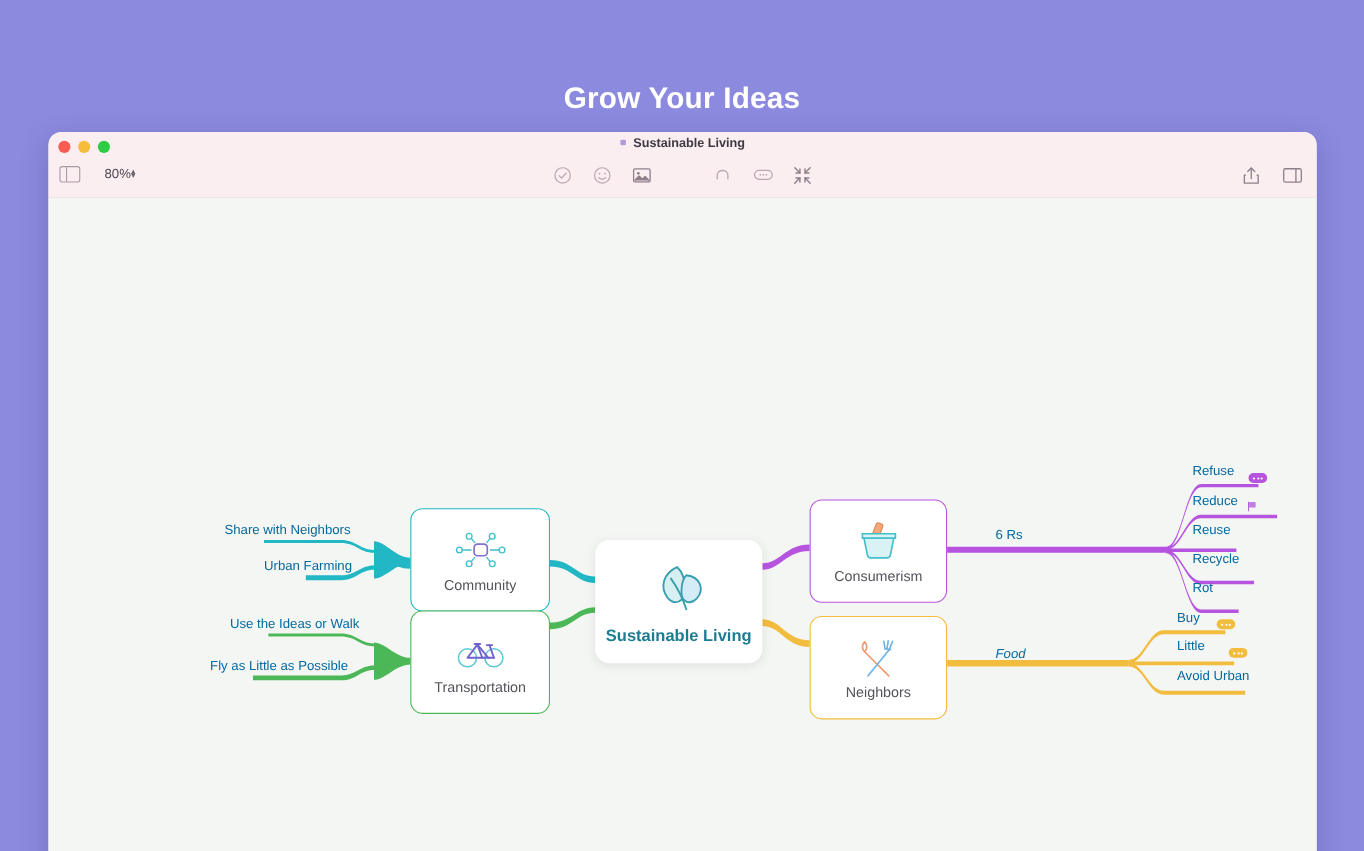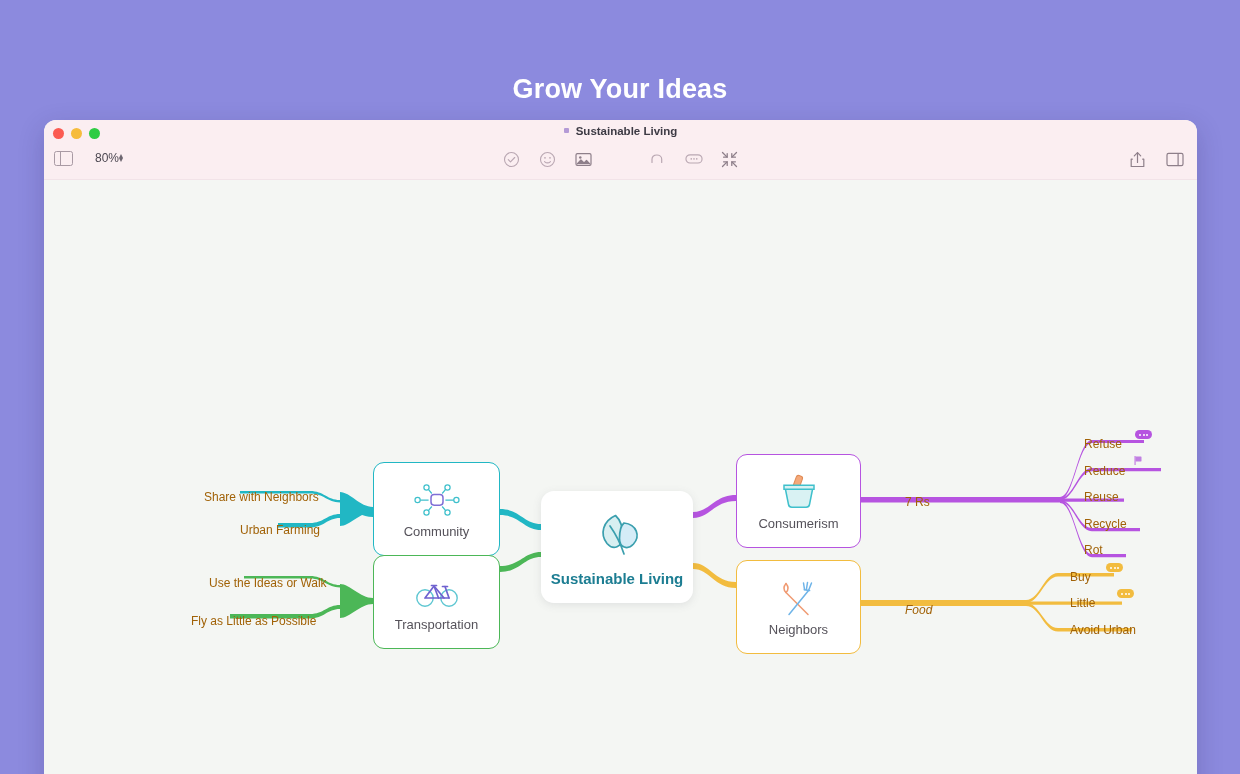--- a/index.html
+++ b/index.html
@@ -99,21 +99,21 @@
   .node.central .label{ font-size:15px; font-weight:700; color:#1c7d92; }
   .node.central .glyph{ width:58px; height:52px; }
 
   .node.community{ left:329px; top:282px; width:127px; height:94px; border:1.6px solid #21b7c4; }
   .node.transport{ left:329px; top:375px; width:127px; height:94px; border:1.6px solid #4cb757; }
   .node.consumer { left:692px; top:274px; width:125px; height:94px; border:1.6px solid #b654e0; }
   .node.nutrition{ left:692px; top:380px; width:125px; height:94px; border:1.6px solid #f2bc3f; }
 
   
   .blabel{
-    position:absolute; font-size:12px; color:#a16207; white-space:nowrap;margin-top:16px;
+    position:absolute; font-size:12px; color:#0369a1; white-space:nowrap;
   }
 
   
   .badge-note{
     position:absolute; width:17px; height:9px; border-radius:4.5px;
     display:flex; align-items:center; justify-content:center; gap:1.5px;
   }
   .badge-note i{ width:2px; height:2px; border-radius:50%; background:#fff; display:block; }
   .badge-flag{
     position:absolute; width:8px; height:9px;
@@ -251,21 +251,21 @@
         <path d="M982 421.4 L1078 421.4 L1078 424.8 L982 424.8 Z" fill="#f2bc3f"></path>
         <path d="M982 423 C 996 423 1000 448 1014 448 L1088 448 L1088 451.5 L1014 451.5 C 1000 451.5 996 426 982 426 Z" fill="#f2bc3f"></path>
       </svg>
 
       <div class="blabel" style="left:160px; top:294px;">Share with Neighbors</div>
       <div class="blabel" style="left:196px; top:327px;">Urban Farming</div>
 
       <div class="blabel" style="left:165px; top:380px;">Use the Ideas or Walk</div>
       <div class="blabel" style="left:147px; top:418px;">Fly as Little as Possible</div>
 
-      <div class="blabel" style="left:861px; top:299px;">7 Rs</div>
+      <div class="blabel" style="left:861px; top:299px;">6 Rs</div>
 
       <div class="blabel" style="left:1040px; top:241px;">Refuse</div>
       <span class="badge-note" style="left:1091px; top:250px; background:#b654e0;">
           <i></i>
           <i></i>
           <i></i>
         </span>
 
       <div class="blabel" style="left:1040px; top:268px;">Reduce</div>
       <svg class="badge-flag" style="left:1090px; top:276px;" viewBox="0 0 8 9">

